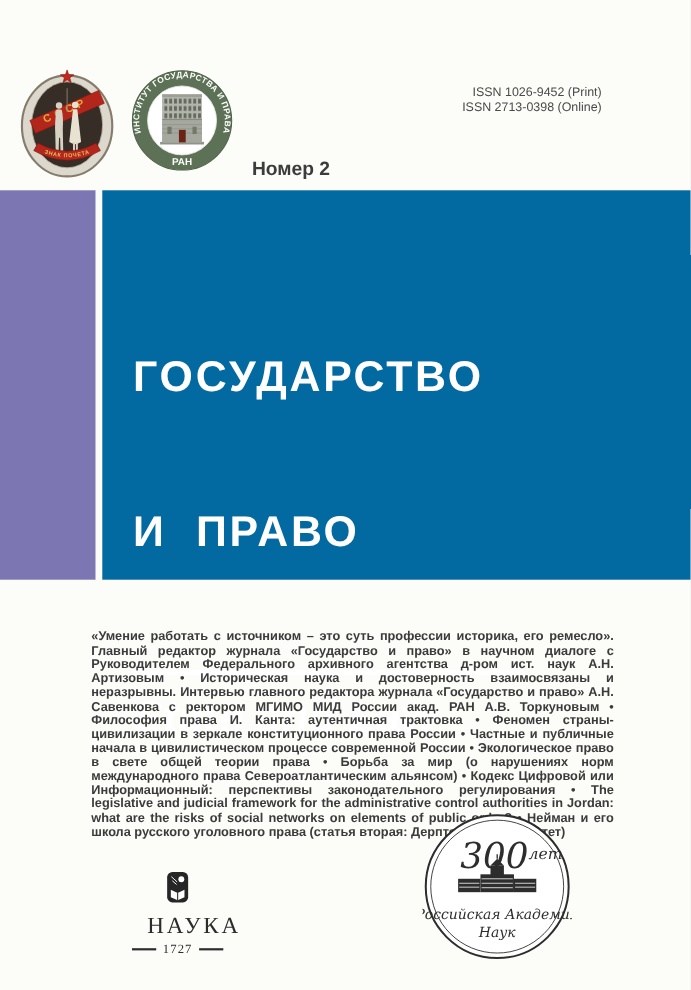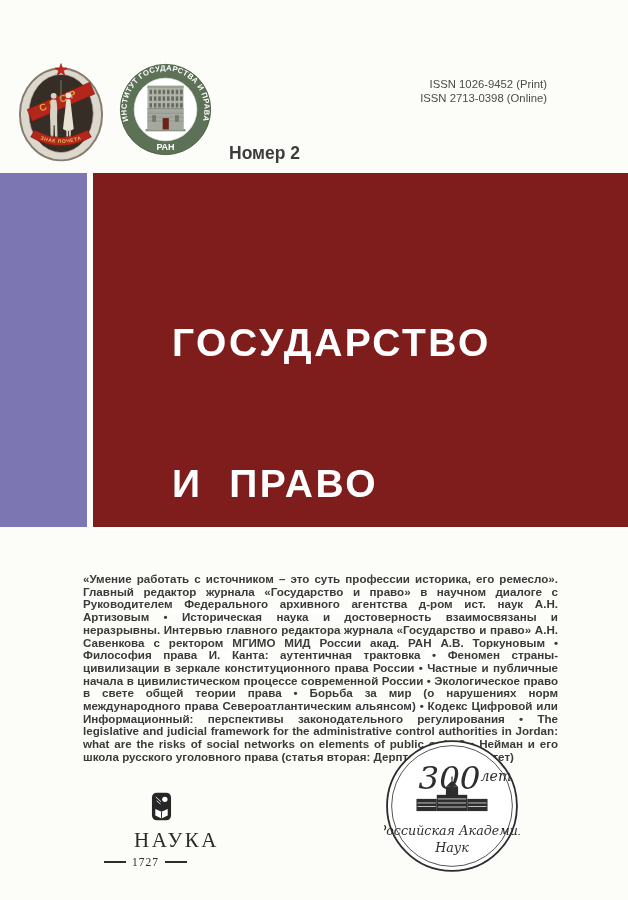--- a/index.html
+++ b/index.html
@@ -11,35 +11,35 @@
   
   .medal-wrap{position:absolute;left:17px;top:60px;width:88px;height:103px;}
   .inst-wrap{position:absolute;left:118px;top:62px;width:95px;height:95px;}
   .issue-number{position:absolute;left:229px;top:143px;font-size:17.5px;font-weight:bold;color:#3c3c3c;}
   .issn-block{position:absolute;right:81px;top:78px;text-align:right;font-size:11.3px;line-height:13.5px;color:#4a4a4a;}
   .issue-date{position:absolute;right:65px;top:123px;font-size:18.5px;font-weight:bold;color:#343434;}
   
   .band{position:absolute;left:0;top:173px;width:628px;height:354px;display:flex;}
   .band .stripe{width:87px;background:#7C76B3;}
   .band .gap{width:6px;background:#fcfcf9;}
-  .band .main{flex:1;background:#7f1d1d;padding:52px 0 0 79px;box-sizing:border-box;color:#fff;}
+  .band .main{flex:1;background:#0369a1;padding:52px 0 0 28px;box-sizing:border-box;color:#fff;}
   .title-ru{font-size:39px;line-height:47px;font-weight:bold;letter-spacing:2.5px;white-space:pre-wrap;}
   .divider{width:355px;height:5px;background:#fff;margin-top:8px;}
   .title-en{margin-top:16px;font-size:41px;line-height:42px;font-weight:bold;font-style:italic;}
   .subtitle{margin-top:24px;font-size:15px;line-height:21.5px;font-weight:bold;font-style:italic;}
   
   .annotations{
     position:absolute;left:83px;top:573px;width:475px;
     font-size:11.6px;line-height:12.7px;font-weight:bold;
     text-align:justify;color:#3b3b3b;
   }
   
   .nauka{position:absolute;left:104px;top:792px;width:115px;text-align:center;color:#2c2c2c;}
   .nauka-name{font-family:"Liberation Serif",serif;font-size:21px;letter-spacing:2.5px;margin-top:3px;text-align:right;}
-  .nauka-year-row{display:flex;align-items:center;gap:6px;margin-top:3px;}
+  .nauka-year-row{display:flex;align-items:center;justify-content:center;gap:6px;margin-top:3px;}
   .nauka-year-row .dash{width:22px;height:1.3px;background:#2c2c2c;}
   .nauka-year{font-family:"Liberation Serif",serif;font-size:11.5px;letter-spacing:1px;}
   .ran-wrap{position:absolute;left:384px;top:738px;width:136px;height:136px;}
 </style>
 </head>
 <body>
 
 <div class="page">
 
   <div class="medal-wrap">

